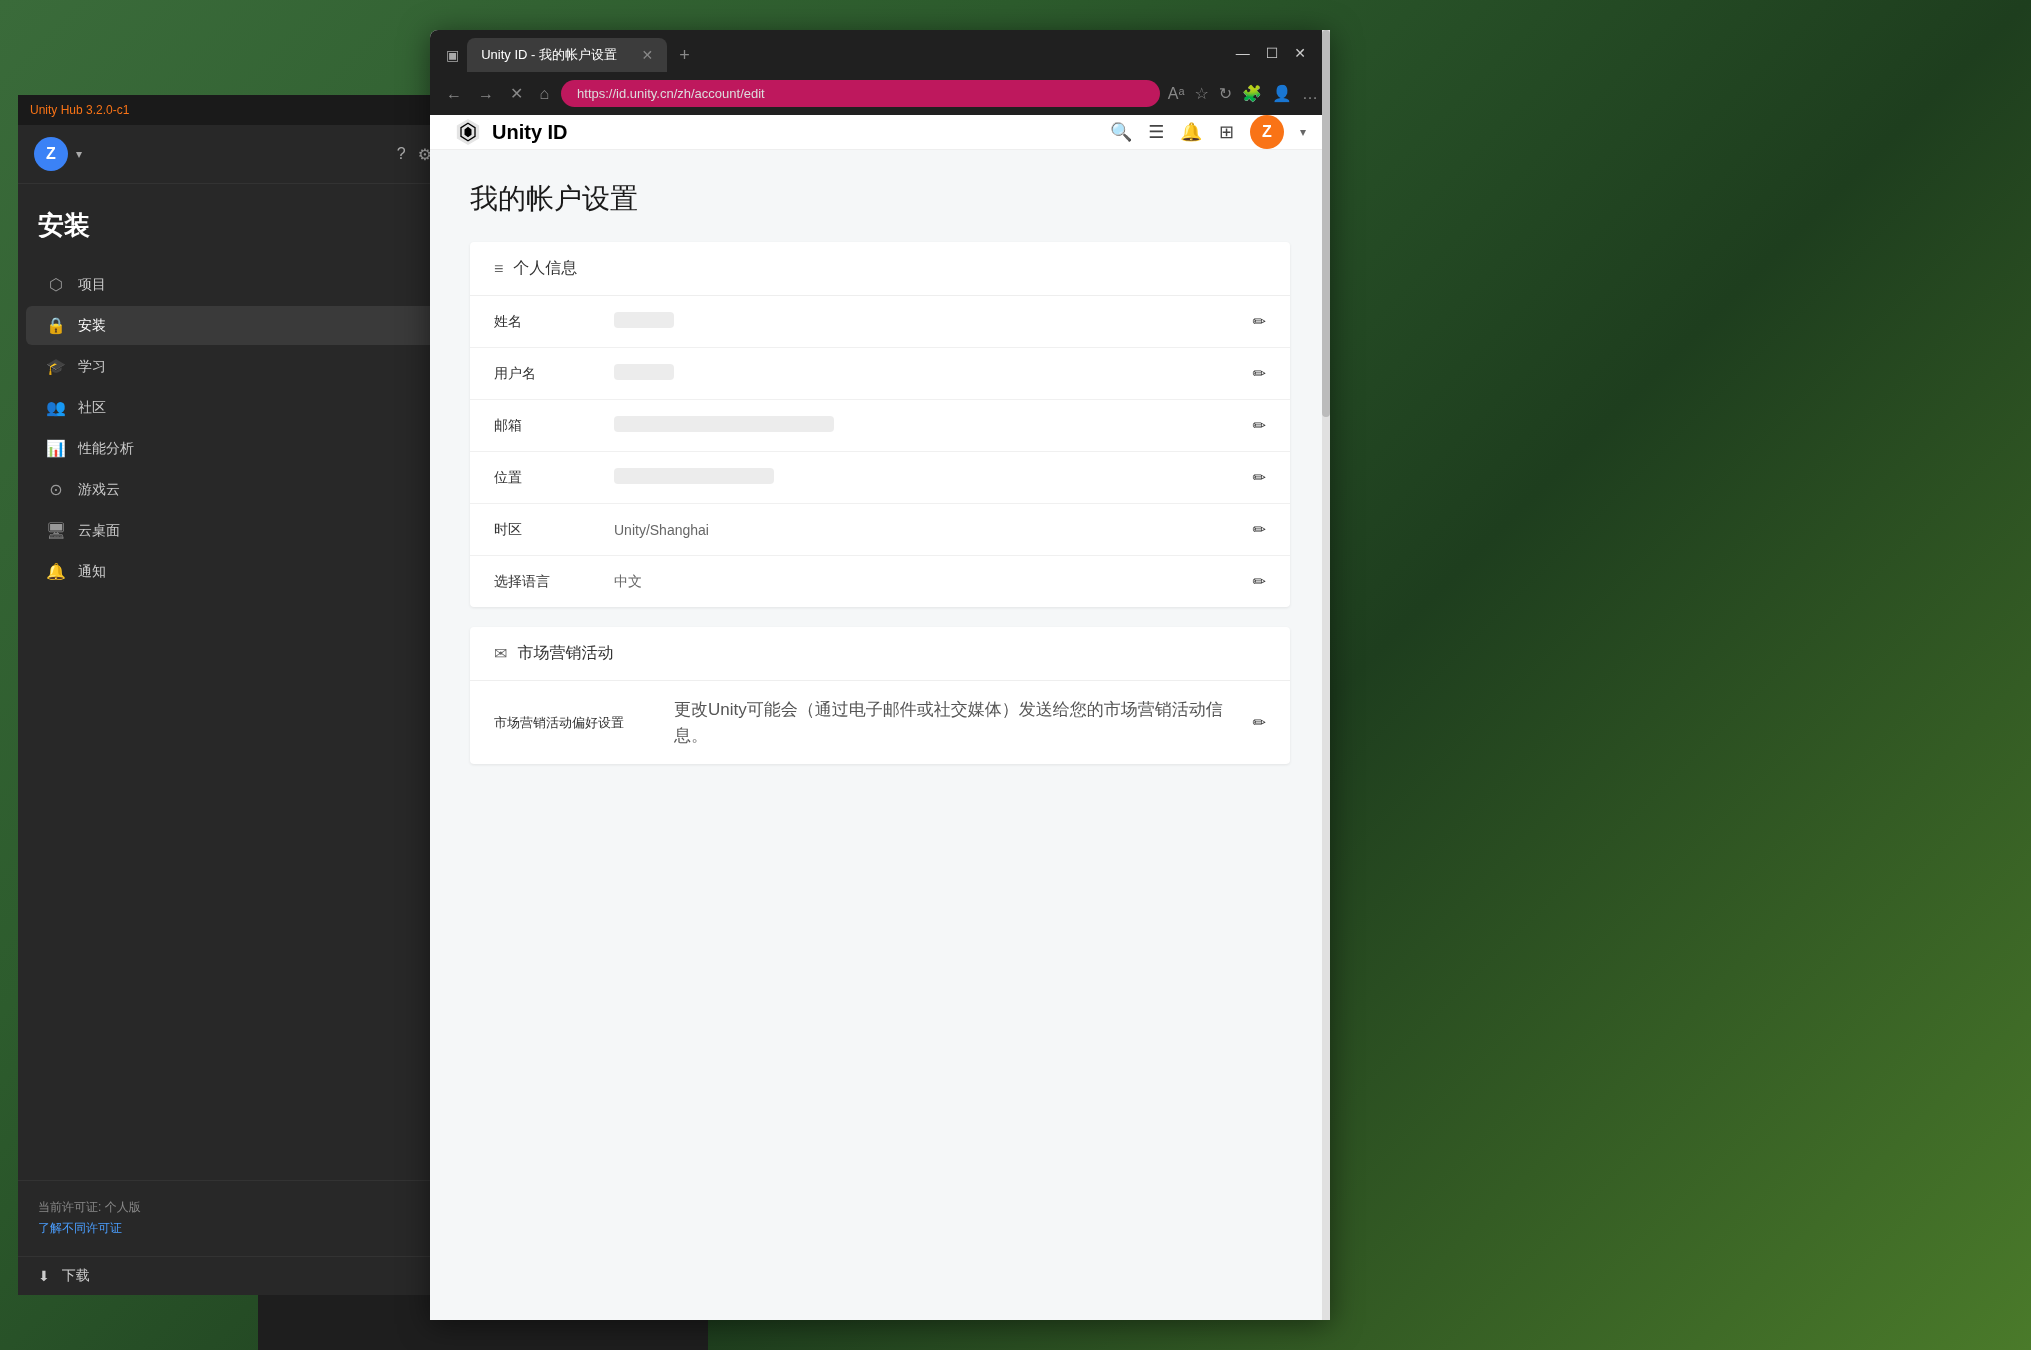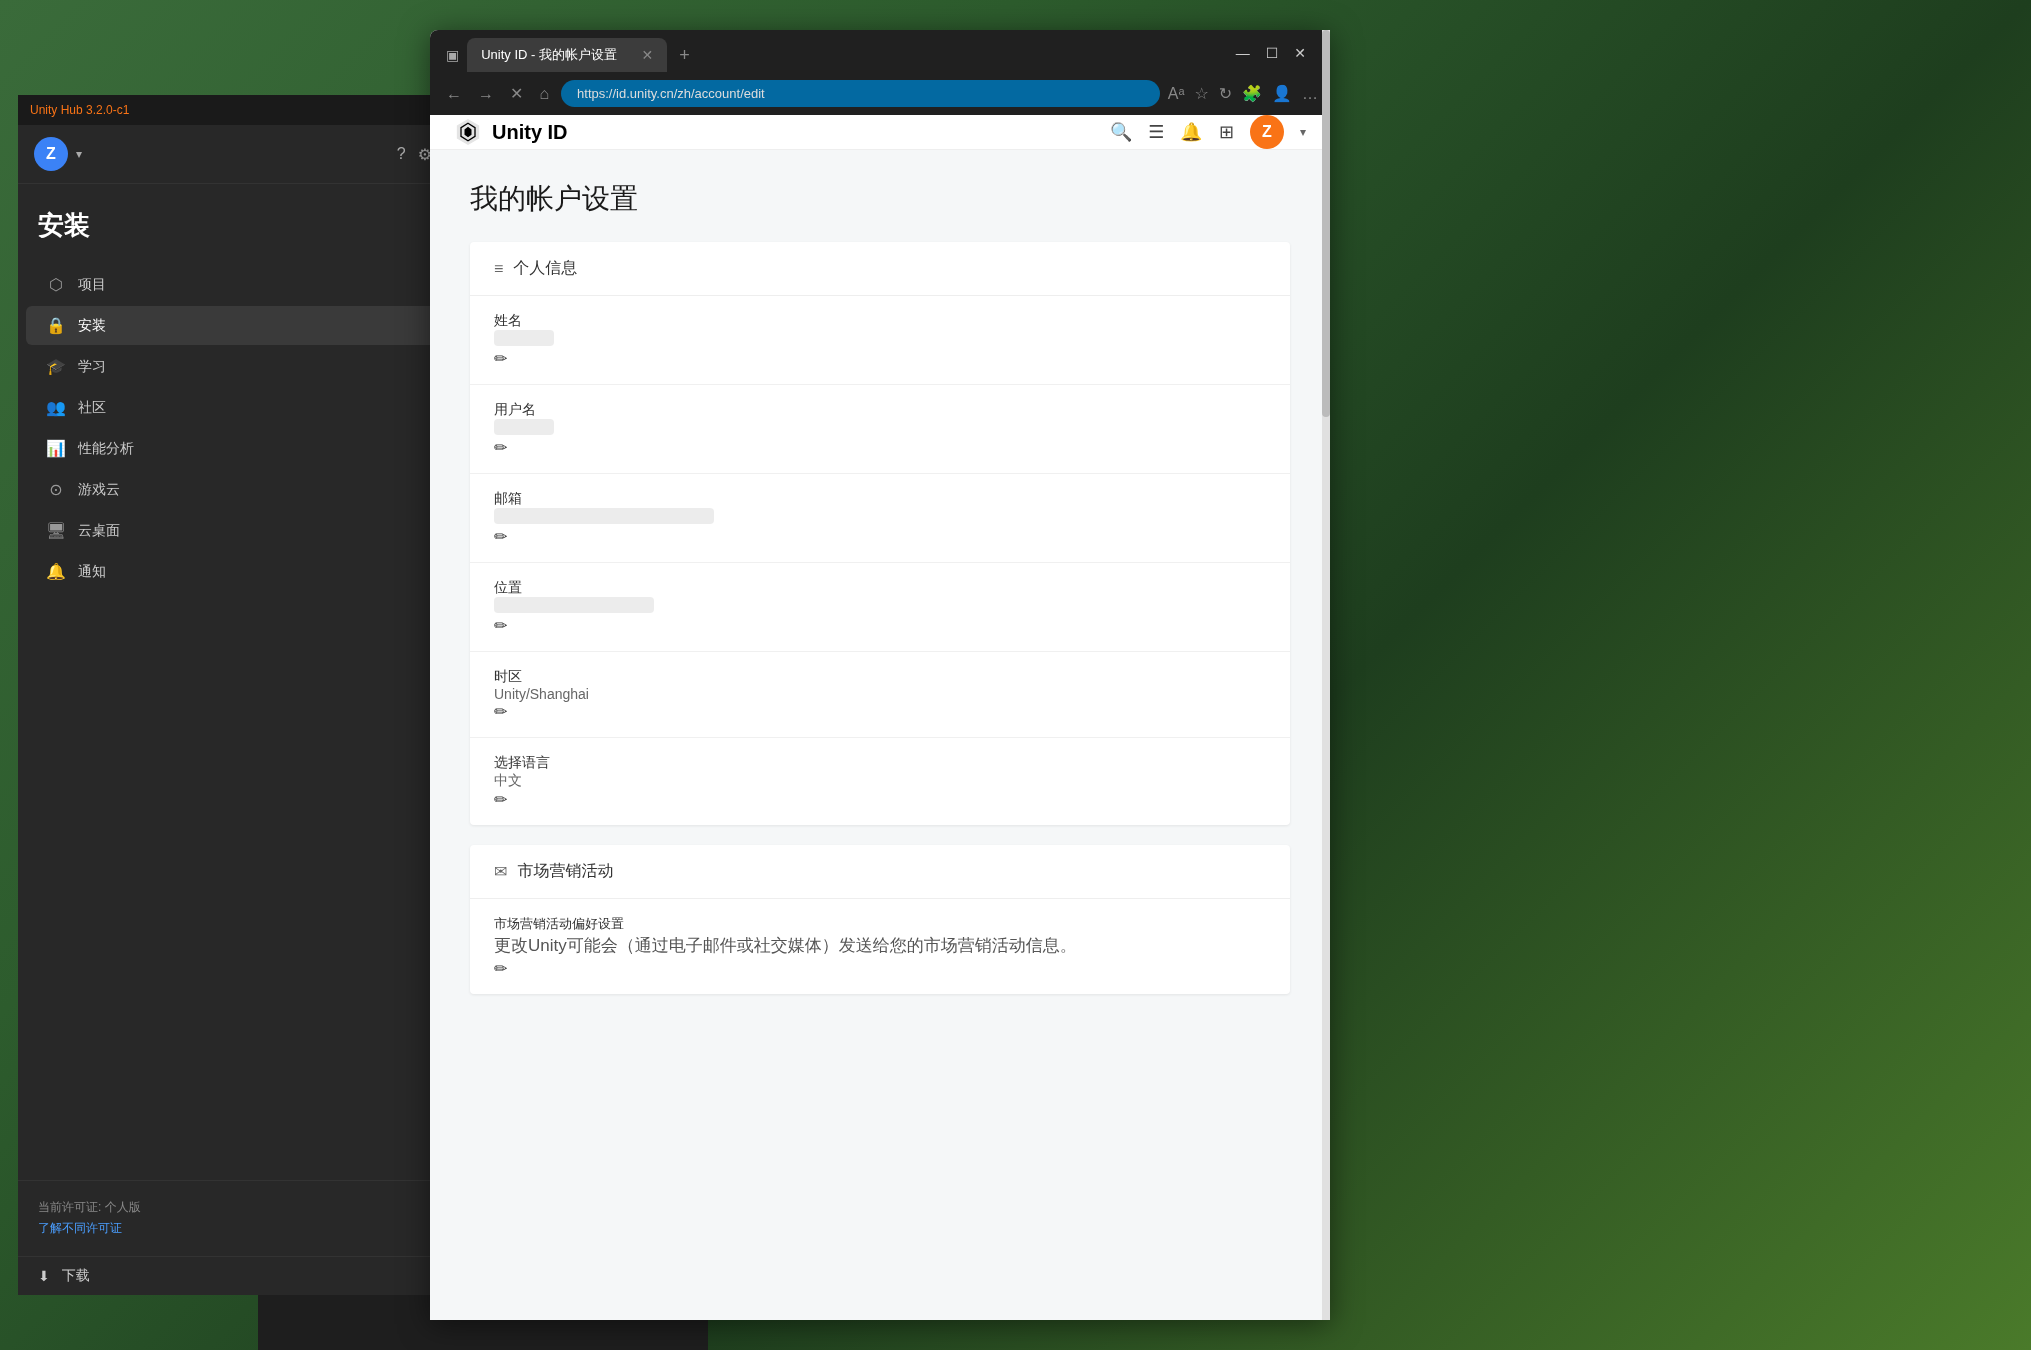--- a/index.html
+++ b/index.html
@@ -325,21 +325,21 @@
 
     .nav-btn {
       color: #888;
       font-size: 16px;
       cursor: pointer;
       padding: 4px;
     }
 
     .address-input {
       flex: 1;
-      background: #0369a1;
+      background: #be185d;
       border: none;
       border-radius: 20px;
       padding: 6px 16px;
       color: #ddd;
       font-size: 13px;
       outline: none;
     }
 
     .browser-actions {
       display: flex;
@@ -433,23 +433,23 @@
       font-size: 16px;
       color: #333;
     }
 
     .section-header-icon {
       color: #666;
     }
 
     .field-row {
       display: flex;
+      align-items: center;
       padding: 16px 24px;
       border-bottom: 1px solid #f0f0f0;
-      flex-direction: column;
     }
 
     .field-row:last-child {
       border-bottom: none;
     }
 
     .field-label {
       width: 120px;
       color: #333;
       font-size: 14px;

